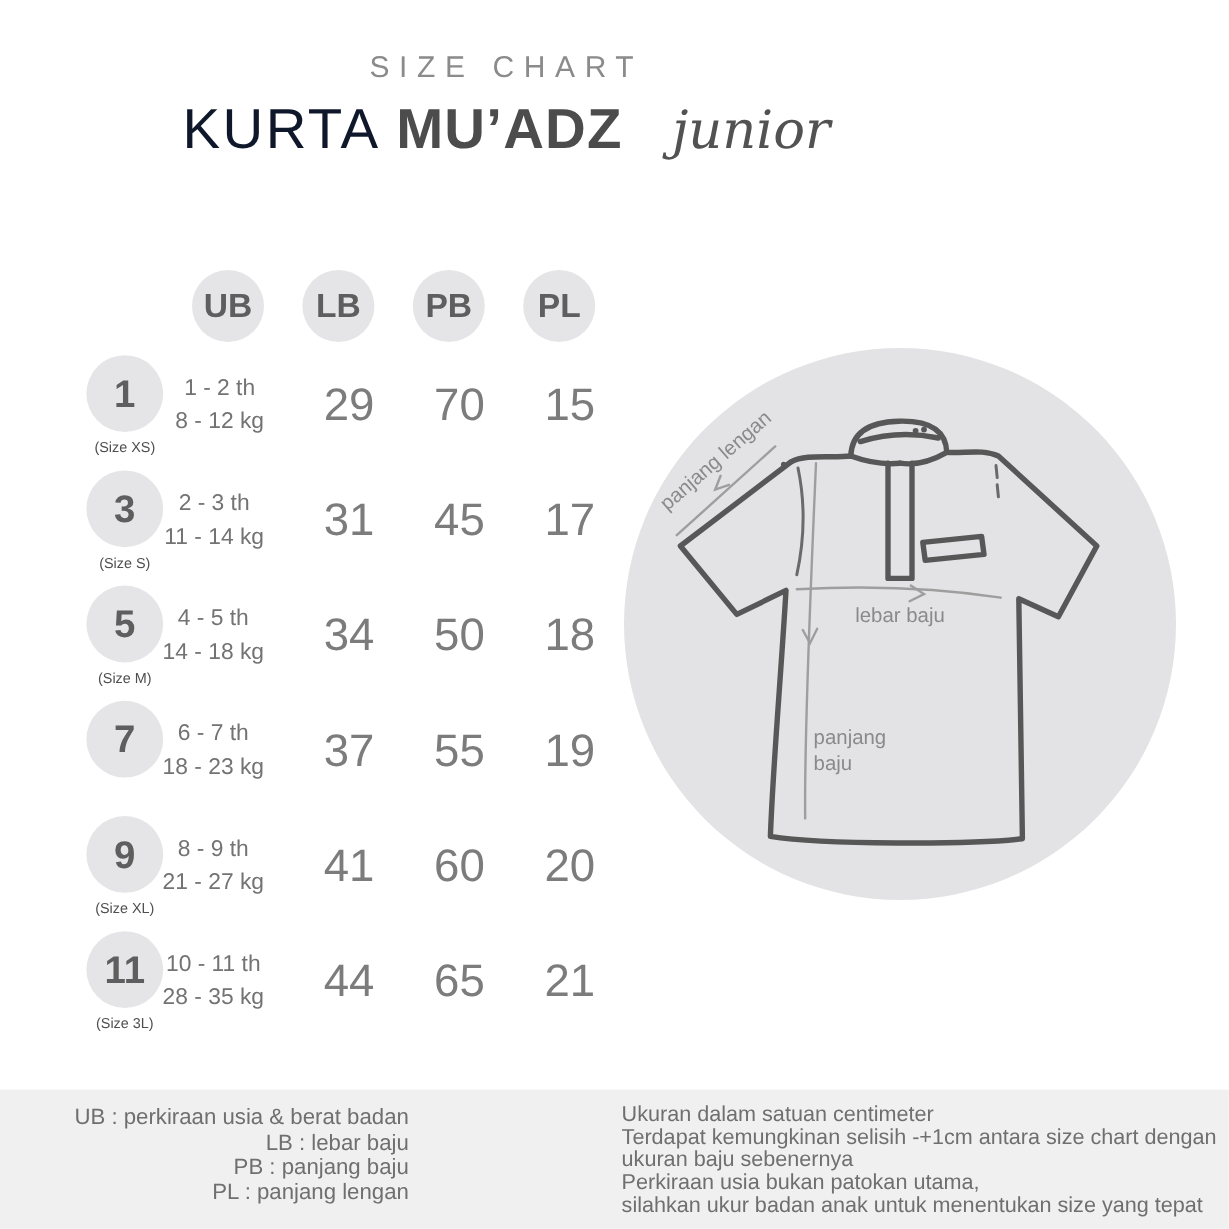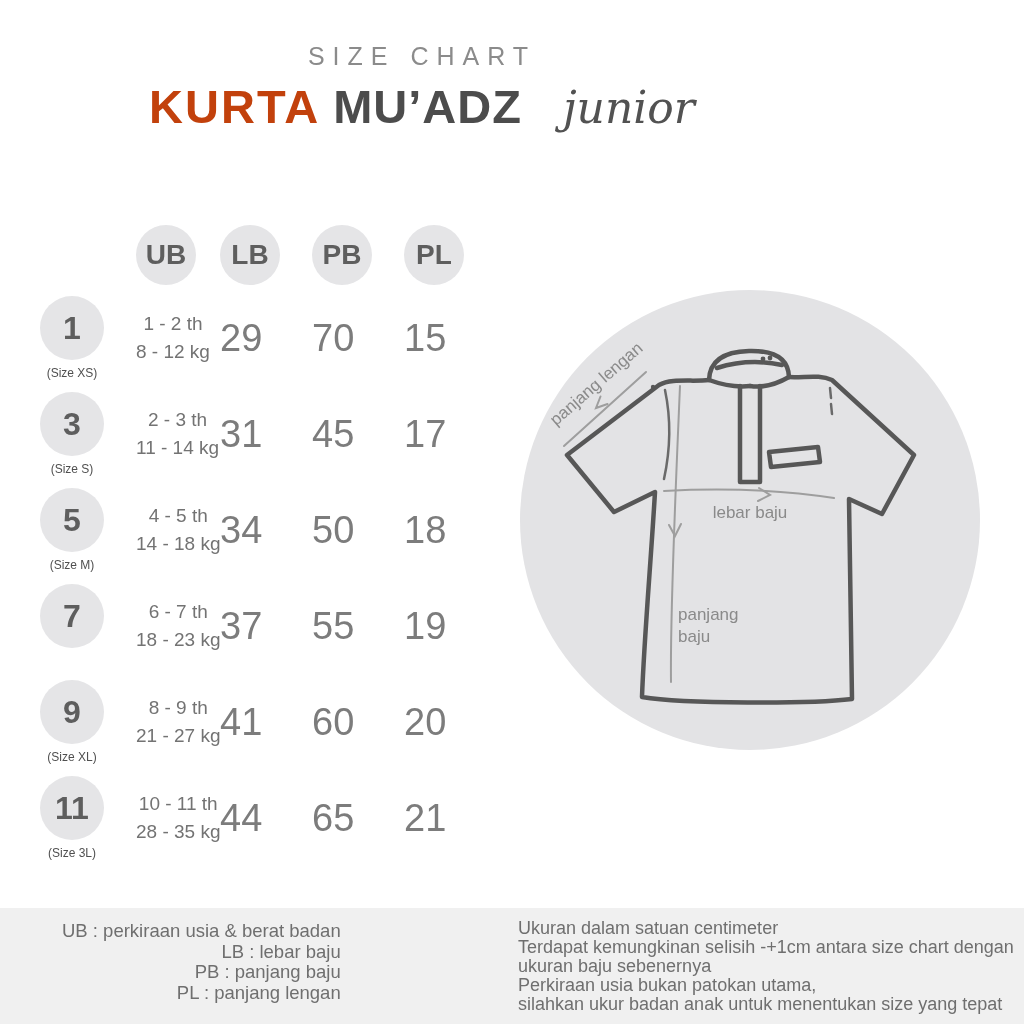--- a/index.html
+++ b/index.html
@@ -4,27 +4,27 @@
 <style>
   html,body{margin:0;padding:0;}
   body{
     width:1024px;height:1024px;position:relative;background:#ffffff;
     font-family:"Liberation Sans", sans-serif;overflow:hidden;
   }
   
   .header{position:absolute;top:0;left:0;width:844px;text-align:center;padding-top:42px;}
   .eyebrow{font-size:25px;letter-spacing:8px;color:#8b8b8b;font-weight:500;}
   .brand{margin-top:8px;font-size:47px;color:#6b6b6b;}
-  .brand .b-reg{font-weight:700;letter-spacing:2px;color:#c2410c;}
+  .brand .b-reg{font-weight:400;letter-spacing:2px;color:#0f172a;}
   .brand .b-bold{font-weight:800;letter-spacing:1px;color:#4c4c4c;}
   .brand .b-script{font-family:"DejaVu Serif", serif;font-style:italic;font-size:44px;color:#525252;margin-left:28px;}
   
   .size-table{position:absolute;left:40px;top:220px;display:grid;
     grid-template-columns:96px 84px 92px 92px 92px;}
-  .cell{display:flex;align-items:center;justify-content:flex-start;}
+  .cell{display:flex;align-items:center;justify-content:flex-end;}
   .hcell{height:70px;}
   .dcell{height:96px;}
   .hcircle{width:60px;height:60px;border-radius:50%;background:#e5e5e7;
     display:flex;align-items:center;justify-content:center;
     font-size:28px;font-weight:700;color:#5e5e5e;}
   .size-wrap{display:flex;flex-direction:column;align-items:center;}
   .scircle{width:64px;height:64px;border-radius:50%;background:#e5e5e7;
     display:flex;align-items:center;justify-content:center;
     font-size:32px;font-weight:700;color:#5e5e5e;}
   .slabel{margin-top:6px;font-size:12px;font-weight:500;color:#4f4f4f;min-height:14px;}

